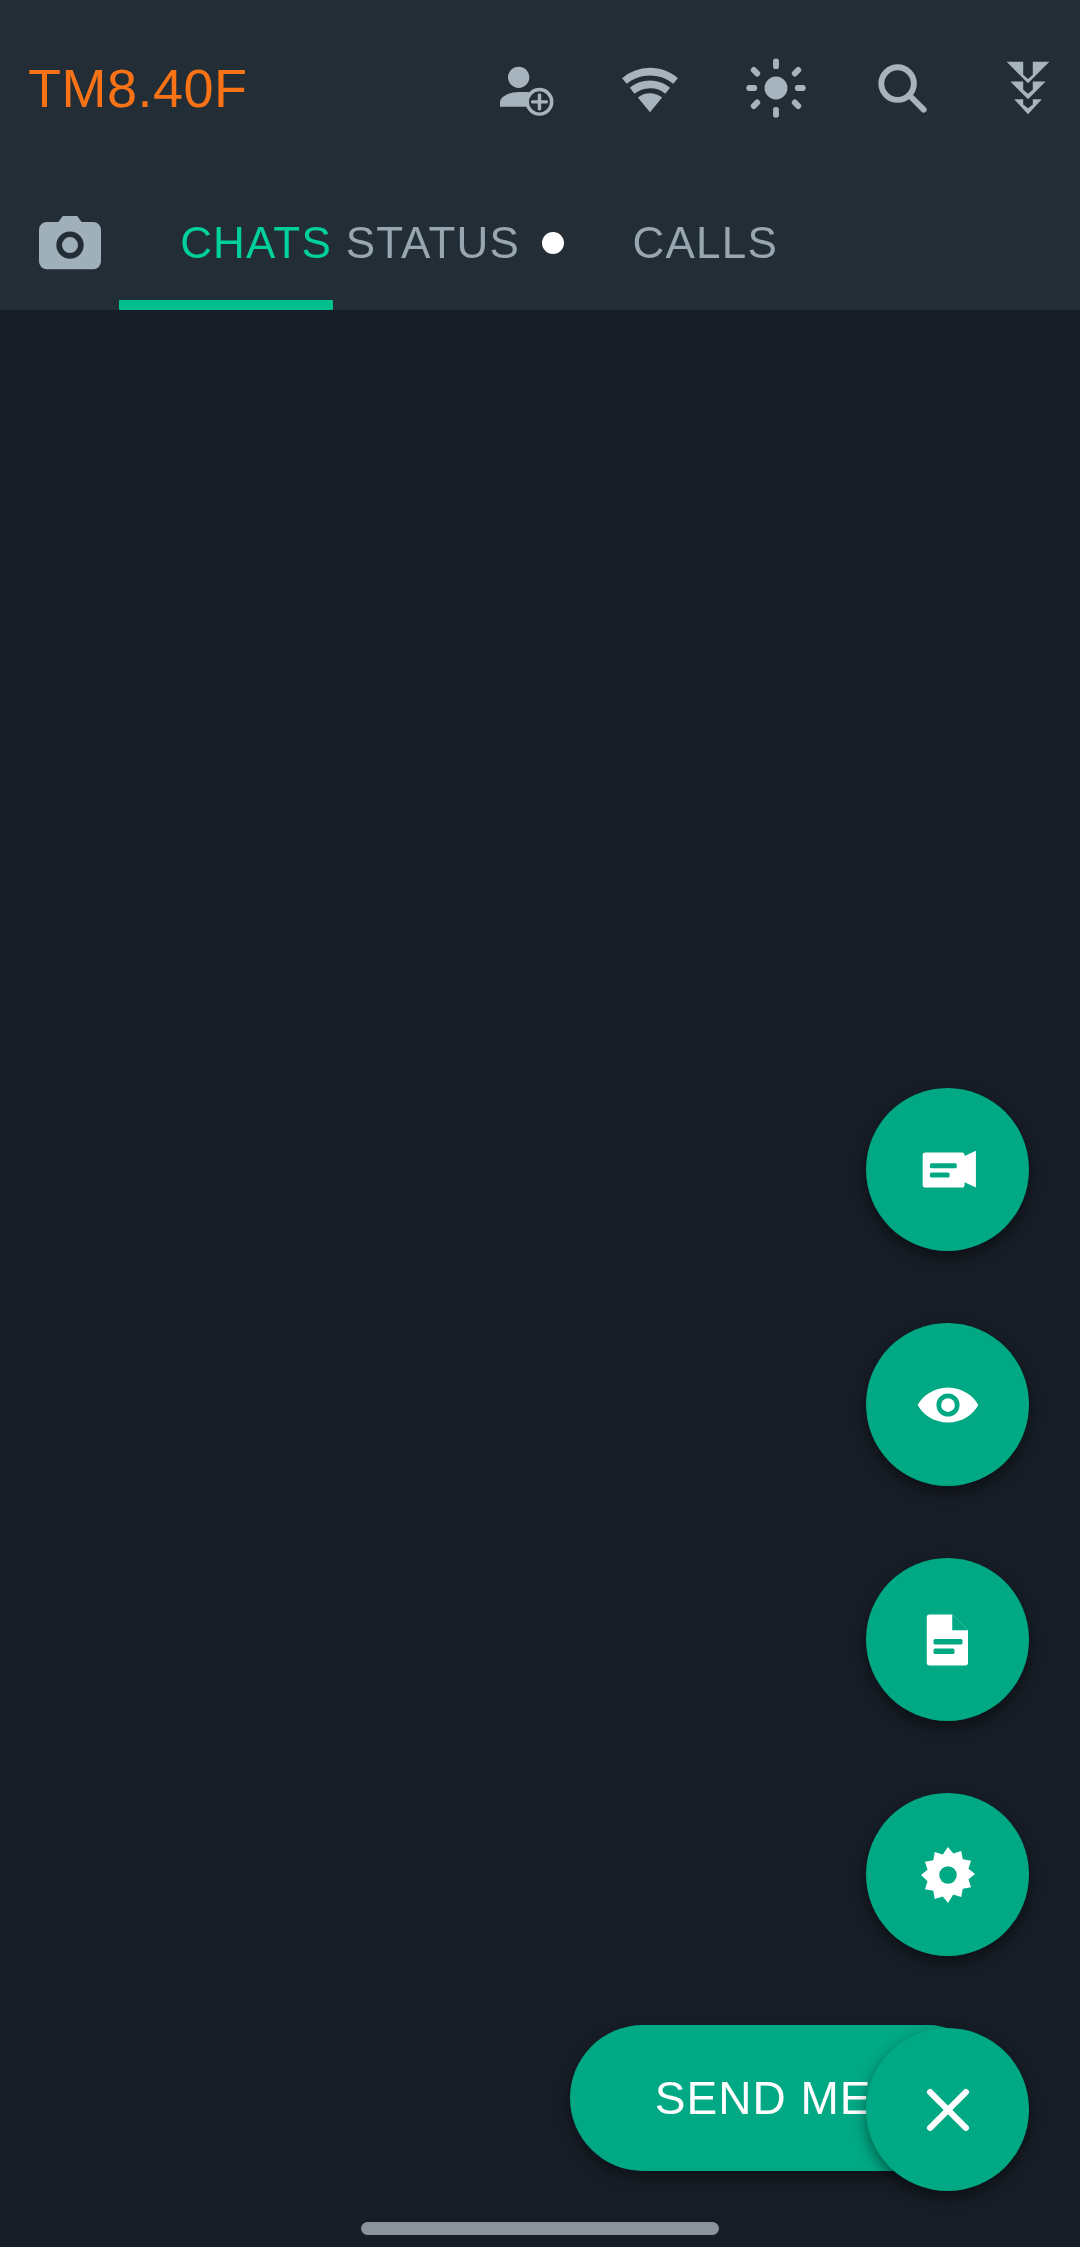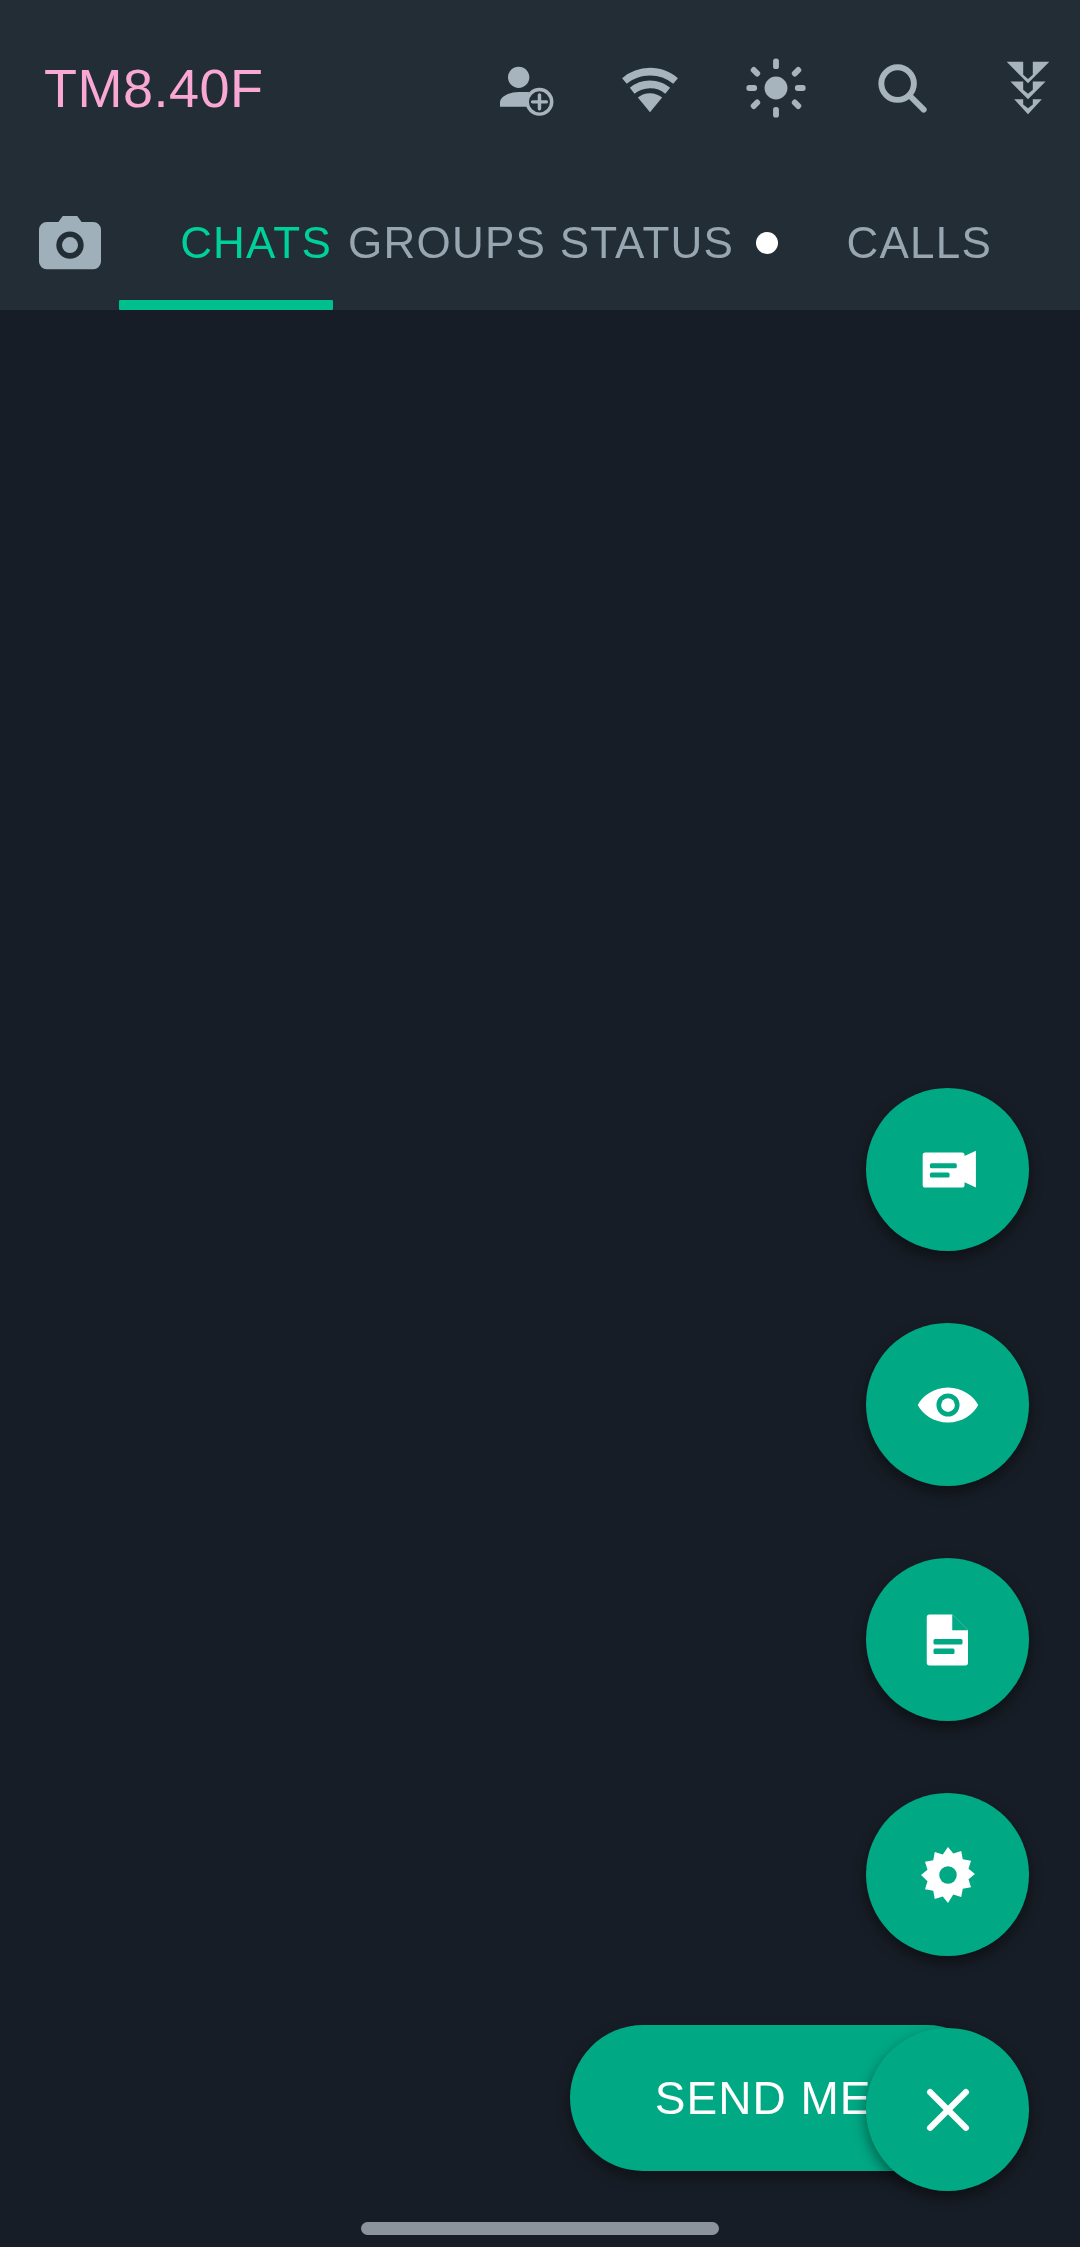--- a/index.html
+++ b/index.html
@@ -11,22 +11,22 @@
   }
   #app { position:relative; width:1080px; height:2247px; background:#171d26; }
 
   
   .header {
     position:absolute; left:0; top:0; width:1080px; height:176px;
     background:#222d35;
     display:flex; align-items:center;
   }
   .app-title {
-    margin-left:44px;
-    color:#f9a8d4;
+    margin-left:28px;
+    color:#f97316;
     font-size:54px;
     letter-spacing:0.5px;
     white-space:nowrap;
     font-weight:400;
   }
   .header-icons {
     margin-left:auto; margin-right:16px;
     display:flex; align-items:center;
     gap:54px;
   }
@@ -178,23 +178,20 @@
         <path d="M9.2 0h5.6l1.7 2.4H21A3 3 0 0 1 24 5.4v12.3a3 3 0 0 1-3 3H3a3 3 0 0 1-3-3V5.4a3 3 0 0 1 3-3h4.5L9.2 0z"></path>
         <circle cx="12" cy="11.3" r="5.3" fill="#222d35"></circle>
         <circle cx="12" cy="11.3" r="3.1" fill="#9fb0ba"></circle>
       </svg>
     </div>
 
     <div class="tab chats">
       <span>CHATS</span>
     </div>
 
-    <div class="tab groups">
-      <span>GROUPS</span>
-    </div>
 
     <div class="tab status">
       <span>STATUS</span>
       <span class="status-dot"></span>
     </div>
 
     <div class="tab calls">
       <span>CALLS</span>
     </div>
 

